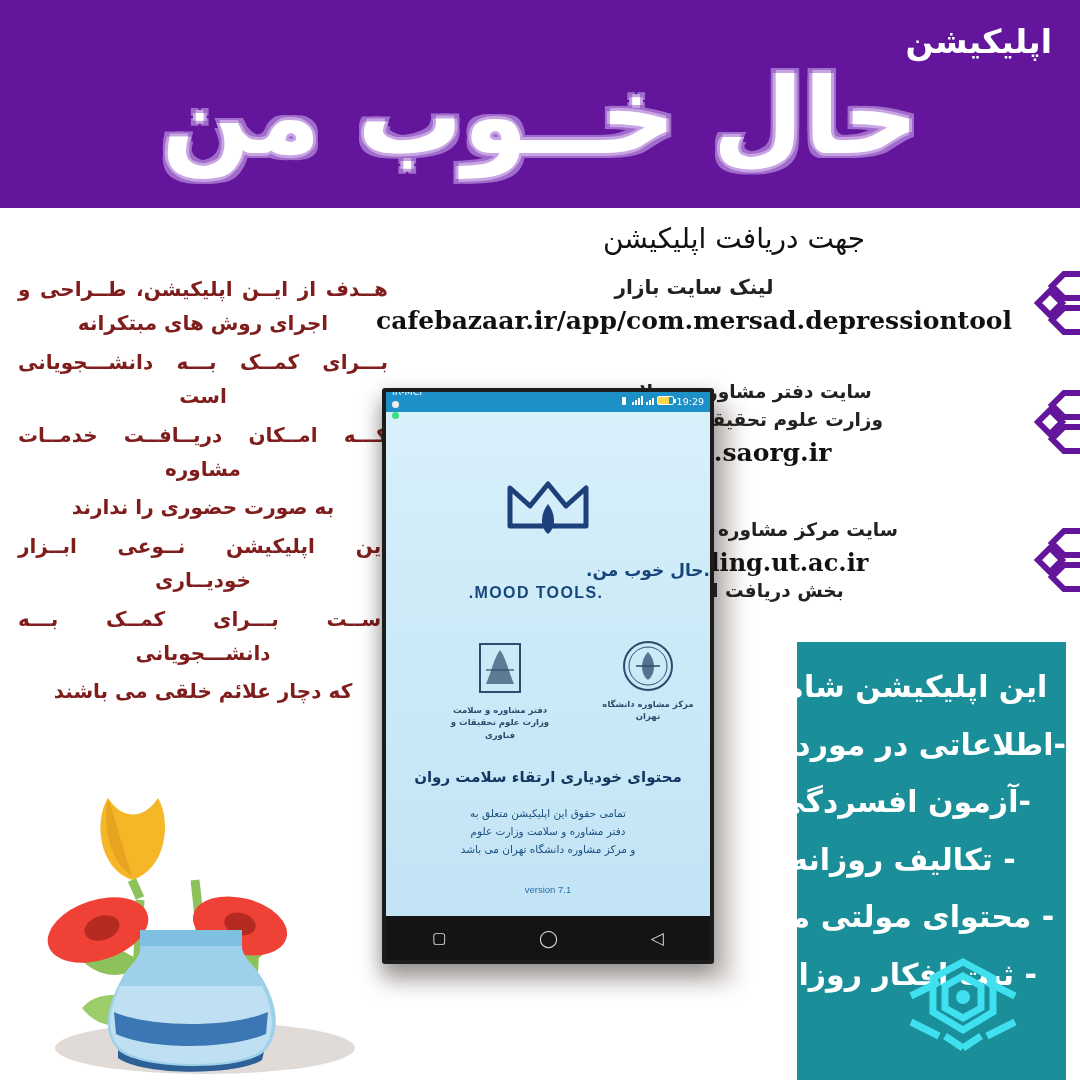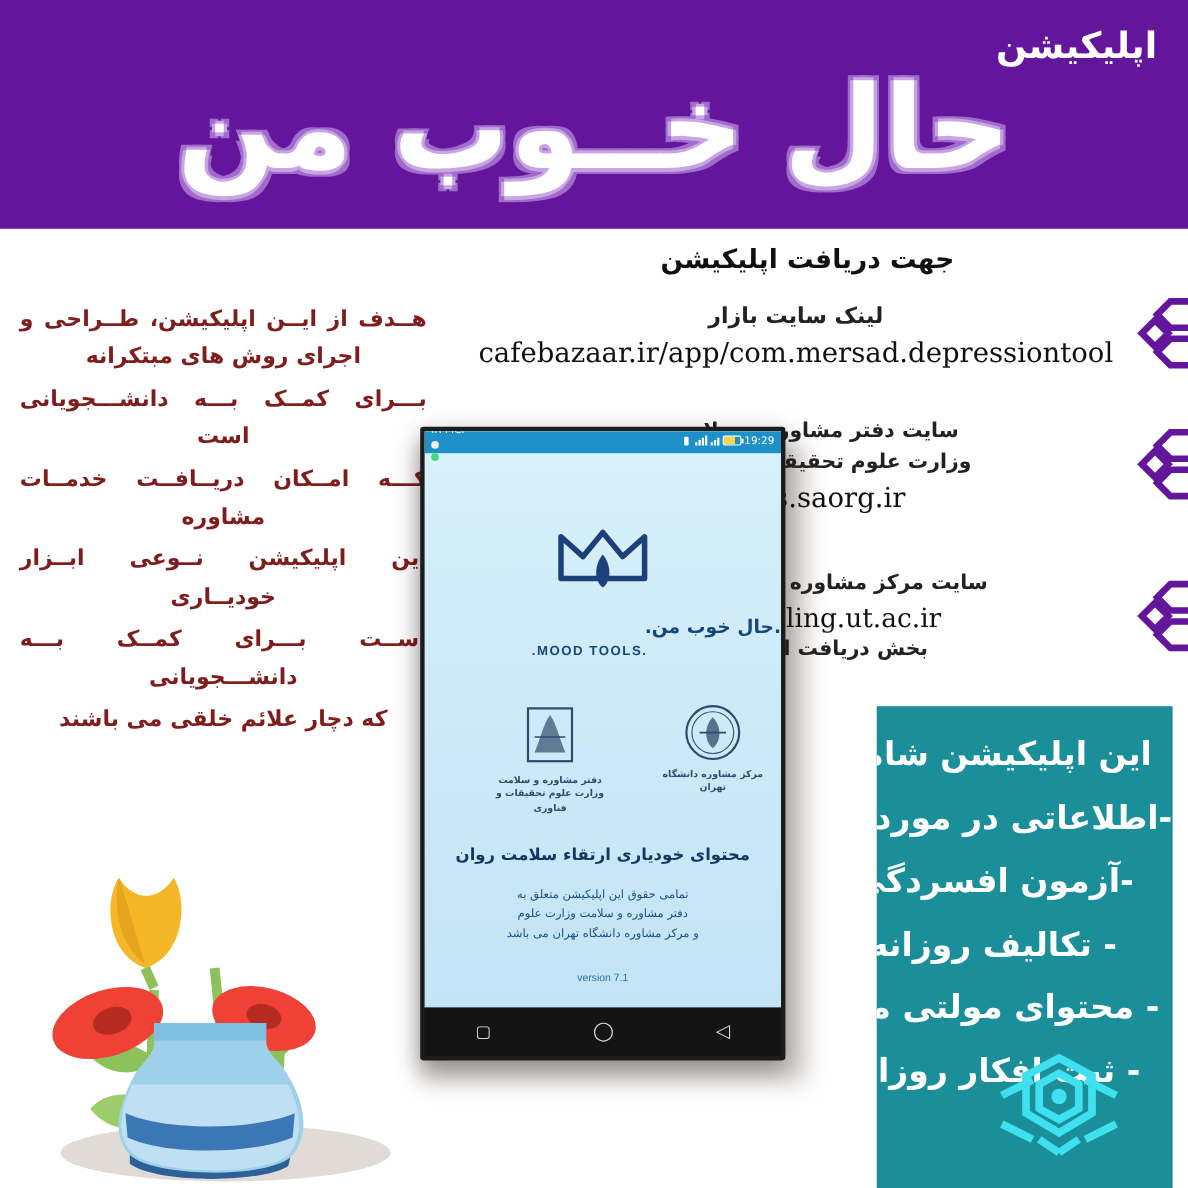--- a/index.html
+++ b/index.html
@@ -104,34 +104,34 @@
   .lbl-small {
     color: #222;
     font-size: 18.5px;
     font-weight: bold;
     line-height: 1.5;
   }
   .url {
     font-family: "DejaVu Serif", serif;
     direction: ltr;
     color: #111;
-    font-weight: normal;
+    font-weight: bold;
     font-size: 25px;
     margin-top: 4px;
     letter-spacing: 0px;
   }
   .url.small { font-size: 24px; }
   .title-get {
     position: absolute;
     right: 86px; top: 222px;
     width: 520px;
     text-align: center;
     direction: rtl;
-    font-size: 24px;
-    font-weight: bold;
+    font-size: 28px;
+    font-weight: normal;
     color: #111;
   }
 
   
   .features {
     position: absolute;
     right: 14px; bottom: 0;
     width: 269px; height: 438px;
     background: #1a8e99;
     overflow: hidden;
@@ -204,21 +204,21 @@
 
   .app-logo { position: absolute; left: 50%; top: 78px; transform: translateX(-50%); }
   .app-name {
     position: absolute; left: 0; top: 168px; width: 324px;
     text-align: right; direction: rtl;
     color: #17477a; font-size: 17px; font-weight: bold;
   }
   .app-name-en {
     position: absolute; left: 0; top: 192px; width: 300px;
     text-align: center; direction: ltr;
-    color: #17477a; font-size: 12px; font-weight: bold; letter-spacing: 1.4px;
+    color: #17477a; font-size: 16px; font-weight: bold; letter-spacing: 1.4px;
     font-family: "Liberation Sans", sans-serif;
   }
   .seals {
     position: absolute; left: 0; top: 248px; width: 376px;
     display: flex; justify-content: center; gap: 36px;
   }
   .seal { width: 112px; text-align: center; direction: rtl; }
   .seal .cap {
     margin-top: 6px; color: #2f4a6b; font-size: 8.5px; font-weight: bold; line-height: 1.45;
   }
@@ -252,20 +252,21 @@
 
   <div class="header">
     <div class="header-sub">اپلیکیشن</div>
     <div class="header-title">حال خــوب من</div>
   </div>
 
   <div class="desc">
     <p>هــدف از ایــن اپلیکیشن، طــراحی و اجرای روش های مبتکرانه</p>
     <p>بـــرای کمــک بـــه دانشـــجویانی است</p>
     <p>کـــه امــکان دریــافــت خدمــات مشاوره</p>
+    <p>به صورت حضوری را ندارند</p>
     <p>این اپلیکیشن نــوعی ابــزار خودیــاری</p>
     <p>اســت بـــرای کمــک بـــه دانشـــجویانی</p>
     <p>که دچار علائم خلقی می باشند</p>
   </div>
 
   <svg class="flowers" viewBox="0 0 400 450">
 
     <ellipse cx="215" cy="418" rx="150" ry="26" fill="#d8d2cd" opacity="0.8"></ellipse>
 
     <path d="M150 270 C148 320 146 360 150 400" stroke="#8dc25b" stroke-width="9" fill="none"></path>

